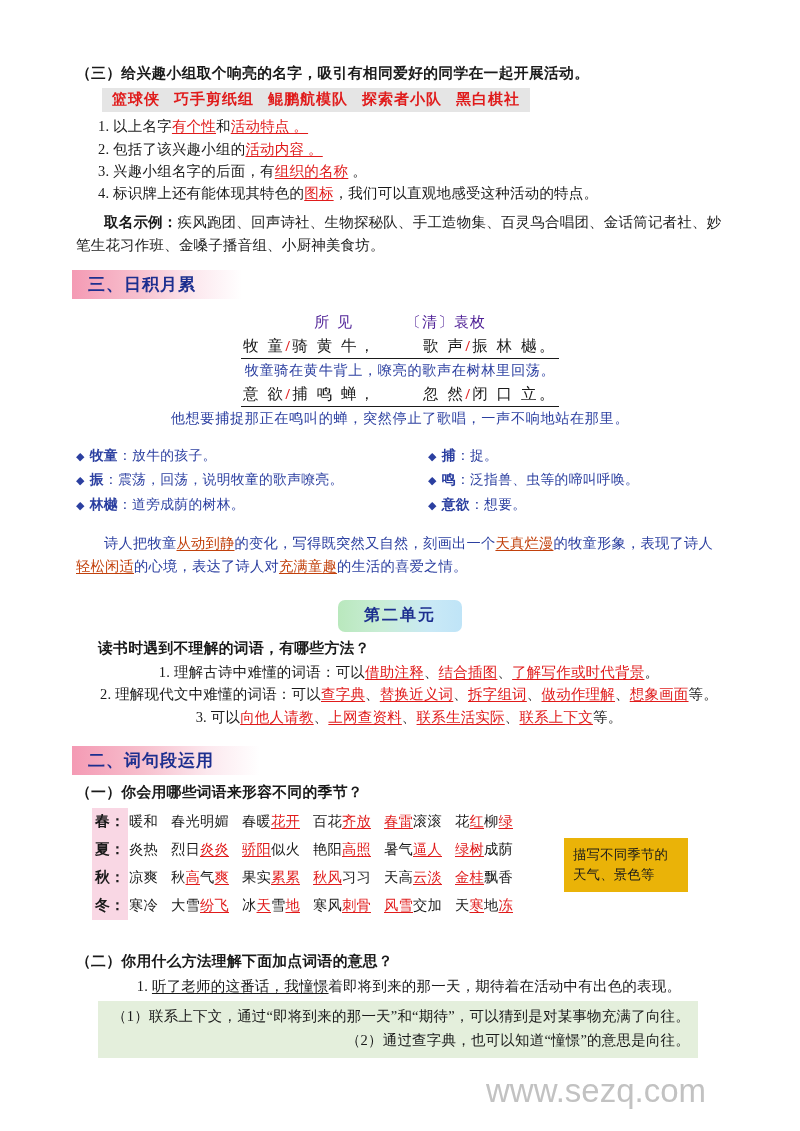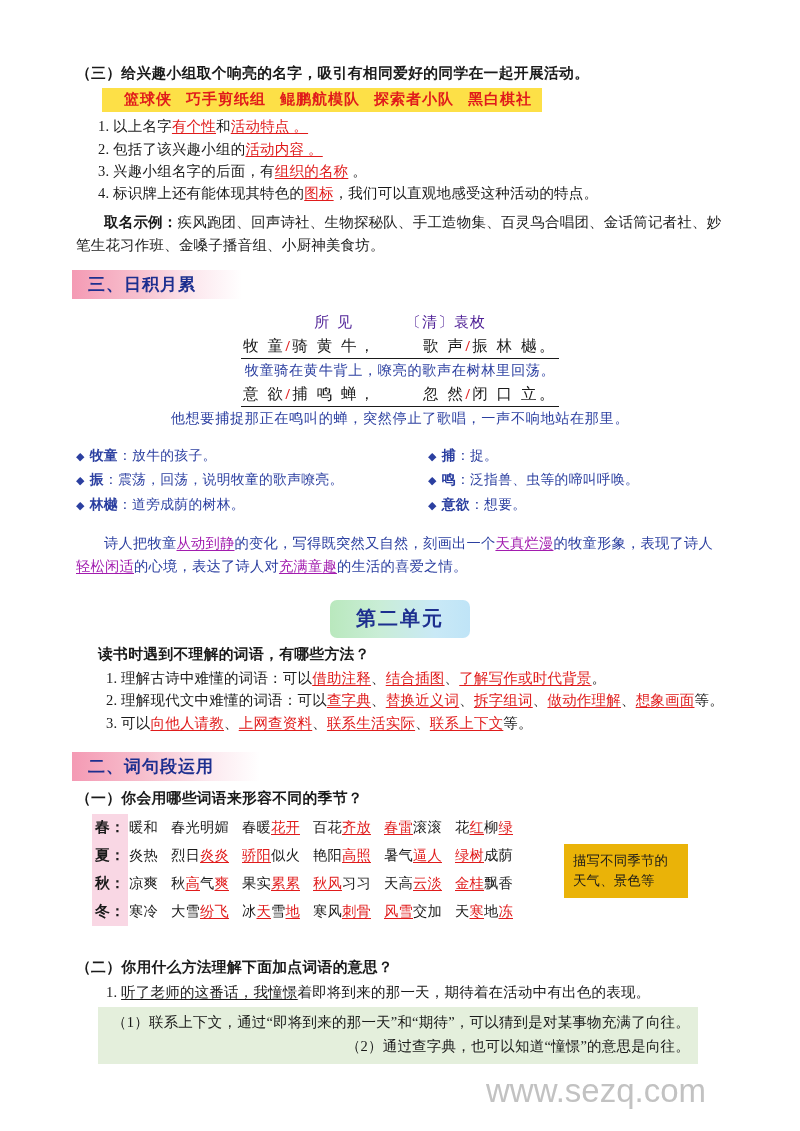--- a/index.html
+++ b/index.html
@@ -22,61 +22,61 @@
   .content {
     position: absolute;
     left: 76px; top: 62px;
     width: 648px;
   }
 
   
   .ln { font-size: 14.5px; line-height: 1.52; letter-spacing: 0.2px; }
   .q-head { font-weight: bold; font-size: 14.8px; letter-spacing: .3px; }
   .indent1 { margin-left: 22px; }
-  .indent2 { margin-left: 30px; }
+  .indent2 { margin-left: 18px; text-align: center; }
   .rdu { color: #e01b1b; text-decoration: underline; text-underline-offset: 2px; }
   .blk { color: #1a1a1a; }
 
   
   .sec-head {
     display: inline-block;
     color: #1d2f8f;
     font-weight: bold;
     font-size: 17px;
     letter-spacing: 1px;
     padding: 3px 46px 3px 16px;
     background: linear-gradient(to right, #f49ab4 0%, #f7bfcd 38%, #fce8ee 72%, #ffffff 100%);
     font-family: "Liberation Sans", sans-serif;
   }
   .sec-wrap { margin-left: -4px; }
 
   
   .tagstrip {
     display: inline-block;
-    background: #fde047;
-    padding: 2px 10px 3px 22px;
+    background: #e5e5e5;
+    padding: 2px 10px 3px 10px;
     color: #e01b1b;
     font-weight: bold;
     font-size: 15px;
     letter-spacing: 1px;
     font-family: "Liberation Serif", serif;
     text-align: right;
   }
   .tagstrip span { margin-right: 14px; }
   .tagstrip span:last-child { margin-right: 0; }
 
   
   .unit-badge-row { text-align: center; margin-top: 22px; }
   .unit-badge {
     display: inline-block;
     background: linear-gradient(to right, #b9e8bd 0%, #c9edd6 35%, #c9e9f6 75%, #bfe4f7 100%);
     border-radius: 7px;
     color: #1d2f8f;
     font-weight: bold;
-    font-size: 20px;
+    font-size: 16px;
     letter-spacing: 2px;
     padding: 5px 26px 6px 26px;
     font-family: "Liberation Serif", serif;
   }
 
   
   .poem-wrap { margin-top: 14px; text-align: center; }
   .poem-title {
     font-size: 15px; letter-spacing: 2px; color: #4c1d95;
     font-weight: normal;
@@ -118,21 +118,21 @@
 
   
   .analysis {
     margin-top: 12px;
     color: #2b3fa0;
     font-size: 14.3px;
     line-height: 1.62;
     letter-spacing: .2px;
     text-indent: 28px;
   }
-  .analysis .rdu { color: #a21caf; }
+  .analysis .rdu { color: #c2410c; }
 
   
   .seasons { margin-top: 5px; position: relative; }
   .srow {
     display: flex; align-items: baseline;
     font-size: 14.3px; line-height: 1.75;
     letter-spacing: .2px;
     margin-left: 16px;
   }
   .slabel {

